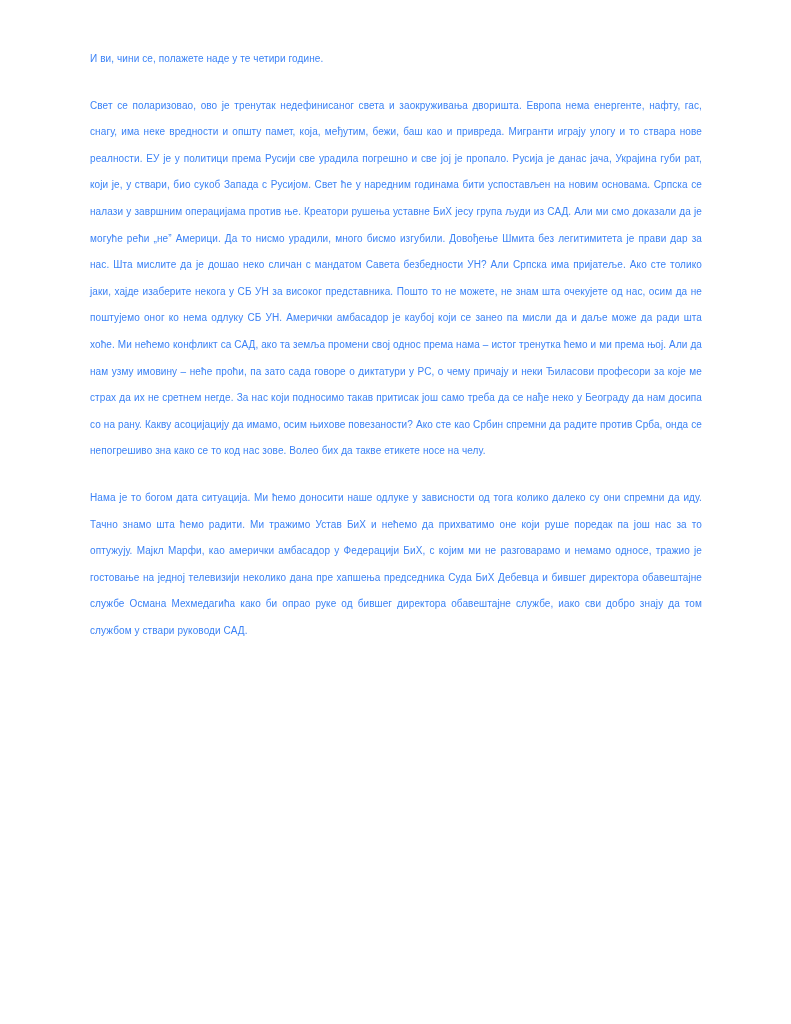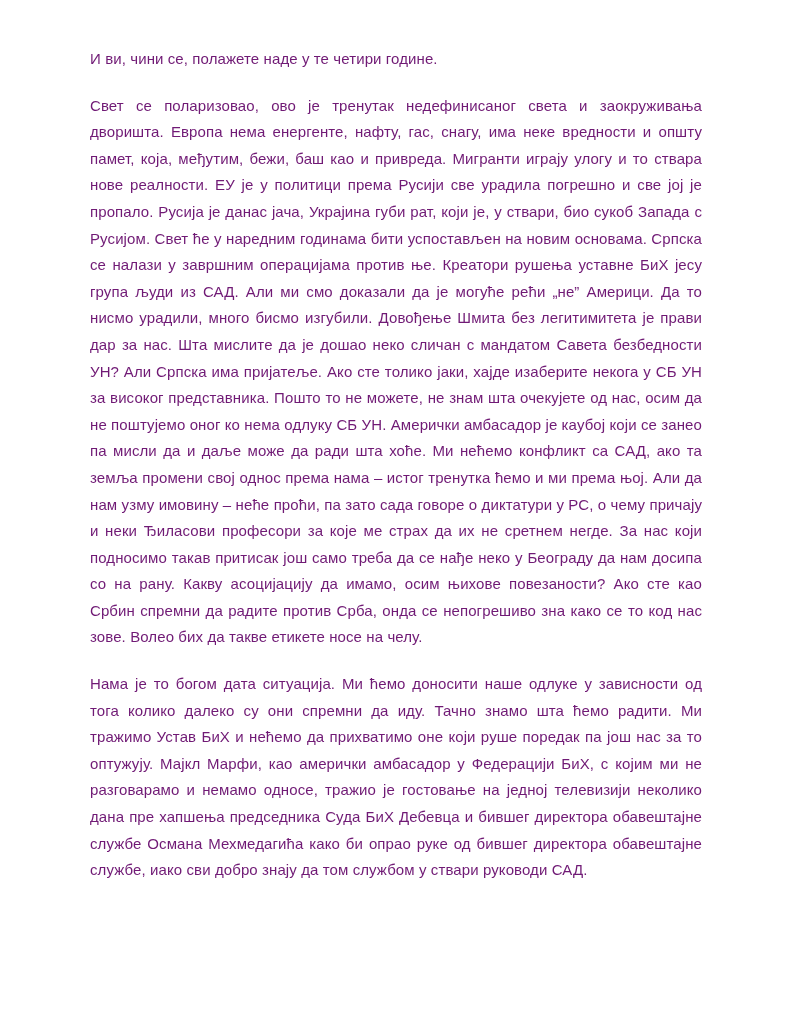--- a/index.html
+++ b/index.html
@@ -13,22 +13,22 @@
     height: 1024px;
     background: #ffffff;
     overflow: hidden;
     font-family: "Liberation Sans", "DejaVu Sans", sans-serif;
   }
   .text-block {
     position: absolute;
     top: 46px;
     left: 90px;
     width: 612px;
-    color: #701a75;
-    font-size: 15px;
+    color: #3b82f6;
+    font-size: 10px;
     line-height: 26.6px;
     text-align: justify;
     letter-spacing: 0.1px;
   }
   .para {
     margin: 0 0 20px 0;
   }
   .para:last-child {
     margin-bottom: 0;
   }

